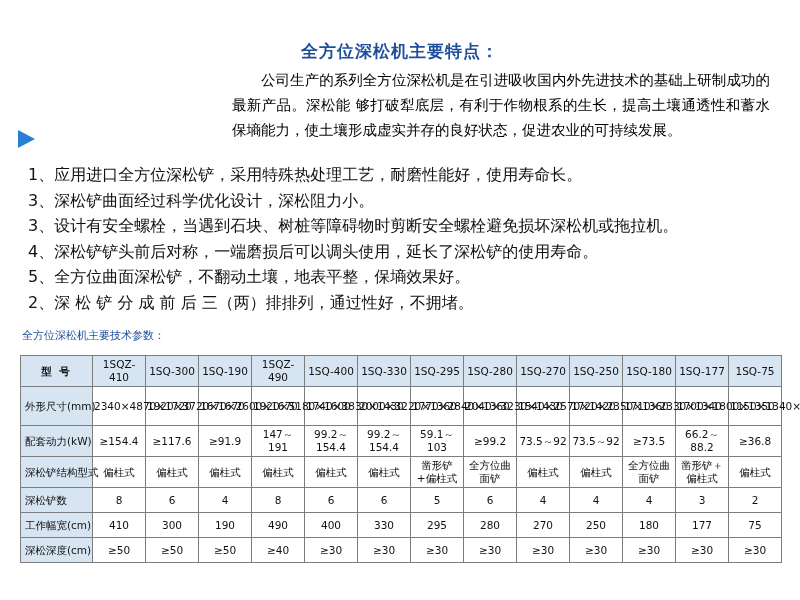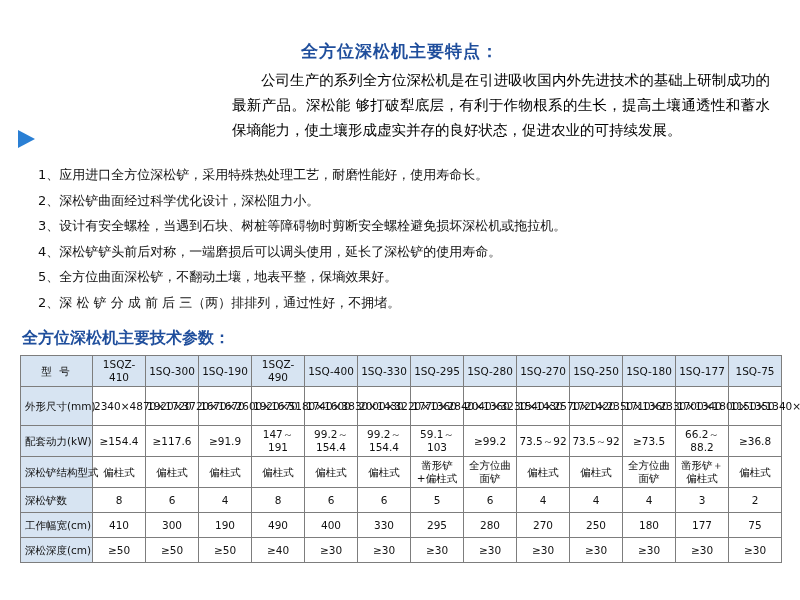--- a/index.html
+++ b/index.html
@@ -60,34 +60,33 @@
   }
   .product-name {
     font-size: 15px;
     color: #111111;
   }
   .features {
     position: absolute;
     left: 28px;
     top: 162px;
     width: 752px;
-    font-size: 13px;
+    font-size: 16px;
     line-height: 25.5px;
     color: #111111;
-    margin-left: 10px;
   }
   .features div {
     white-space: nowrap;
   }
   .title-params {
     position: absolute;
     left: 22px;
     top: 328px;
-    font-size: 16px;
-    font-weight: bold;
+    font-size: 11px;
+    font-weight: normal;
     color: #1f4e9c;
   }
   table.spec {
     position: absolute;
     left: 20px;
     top: 355px;
     width: 760px;
     border-collapse: collapse;
     font-size: 10.5px;
     table-layout: fixed;
@@ -100,21 +99,21 @@
     line-height: 13px;
     color: #111111;
   }
   table.spec thead th {
     background: #d7e4f2;
     font-weight: normal;
     height: 22px;
     font-size: 10.5px;
   }
   table.spec thead th.first-col {
-    font-weight: normal;
+    font-weight: bold;
     letter-spacing: 2px;
   }
   table.spec tbody th {
     background: #d7e4f2;
     font-weight: normal;
     text-align: left;
     padding-left: 4px;
     font-size: 10.5px;
     white-space: nowrap;
   }
@@ -136,21 +135,21 @@
   <div class="title-main">全方位深松机主要特点：</div>
 
   <div class="intro">公司生产的系列全方位深松机是在引进吸收国内外先进技术的基础上研制成功的最新产品。深松能 够打破犁底层，有利于作物根系的生长，提高土壤通透性和蓄水保墒能力，使土壤形成虚实并存的良好状态，促进农业的可持续发展。</div>
 
   <div class="product-line">
     <span class="flag-icon"></span>
   </div>
 
   <div class="features">
     <div>1、应用进口全方位深松铲，采用特殊热处理工艺，耐磨性能好，使用寿命长。</div>
-    <div>2、深松铲曲面经过科学优化设计，深松阻力小。</div>
+    <div>3、深松铲曲面经过科学优化设计，深松阻力小。</div>
     <div>3、设计有安全螺栓，当遇到石块、树桩等障碍物时剪断安全螺栓避免损坏深松机或拖拉机。</div>
     <div>4、深松铲铲头前后对称，一端磨损后可以调头使用，延长了深松铲的使用寿命。</div>
     <div>5、全方位曲面深松铲，不翻动土壤，地表平整，保墒效果好。</div>
     <div>2、深 松 铲 分 成 前 后 三（两）排排列，通过性好，不拥堵。</div>
   </div>
 
   <div class="title-params">全方位深松机主要技术参数：</div>
 
   <table class="spec">
     <colgroup>

